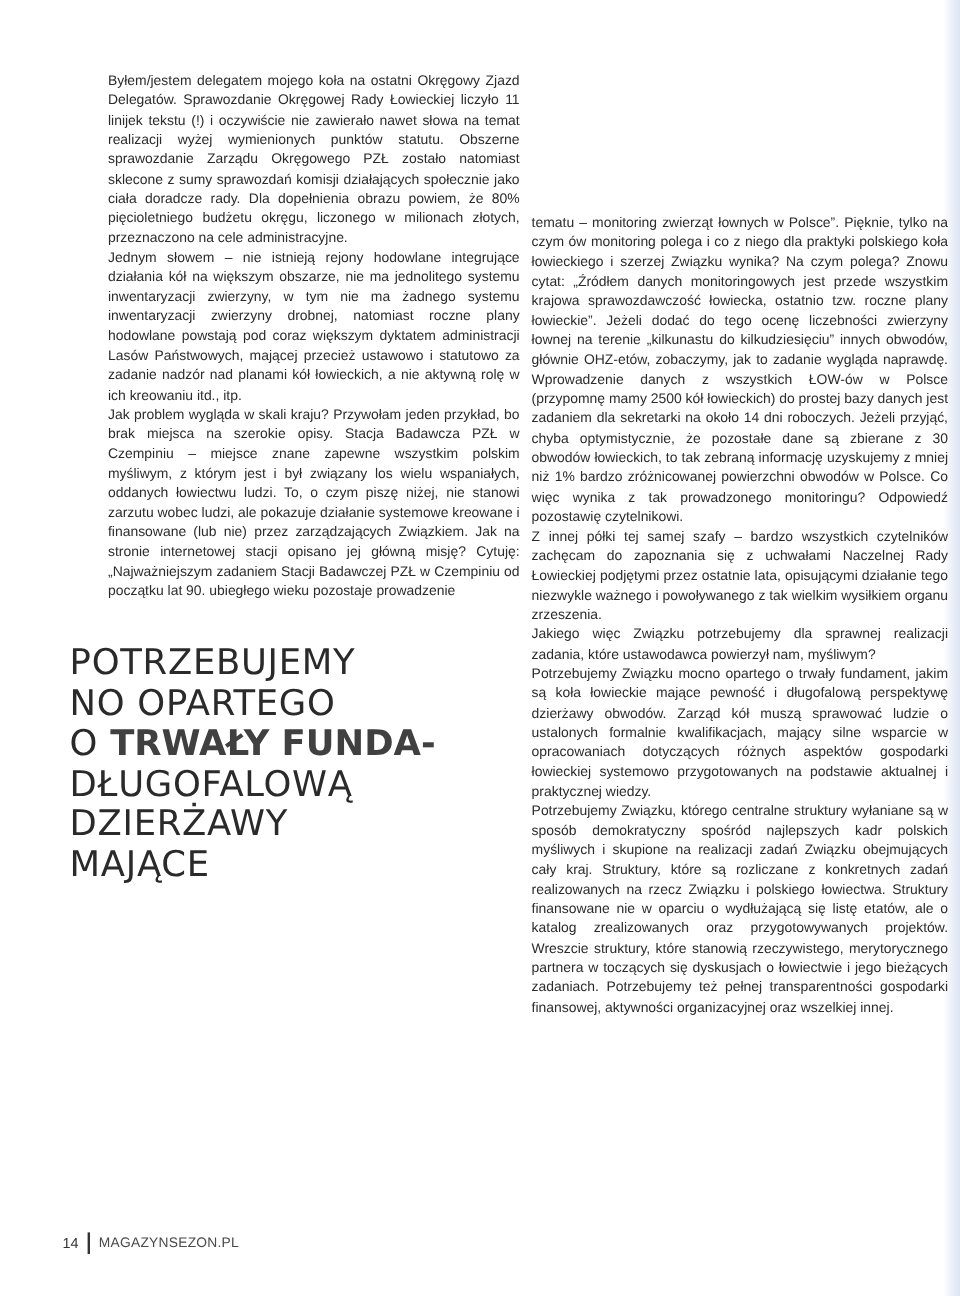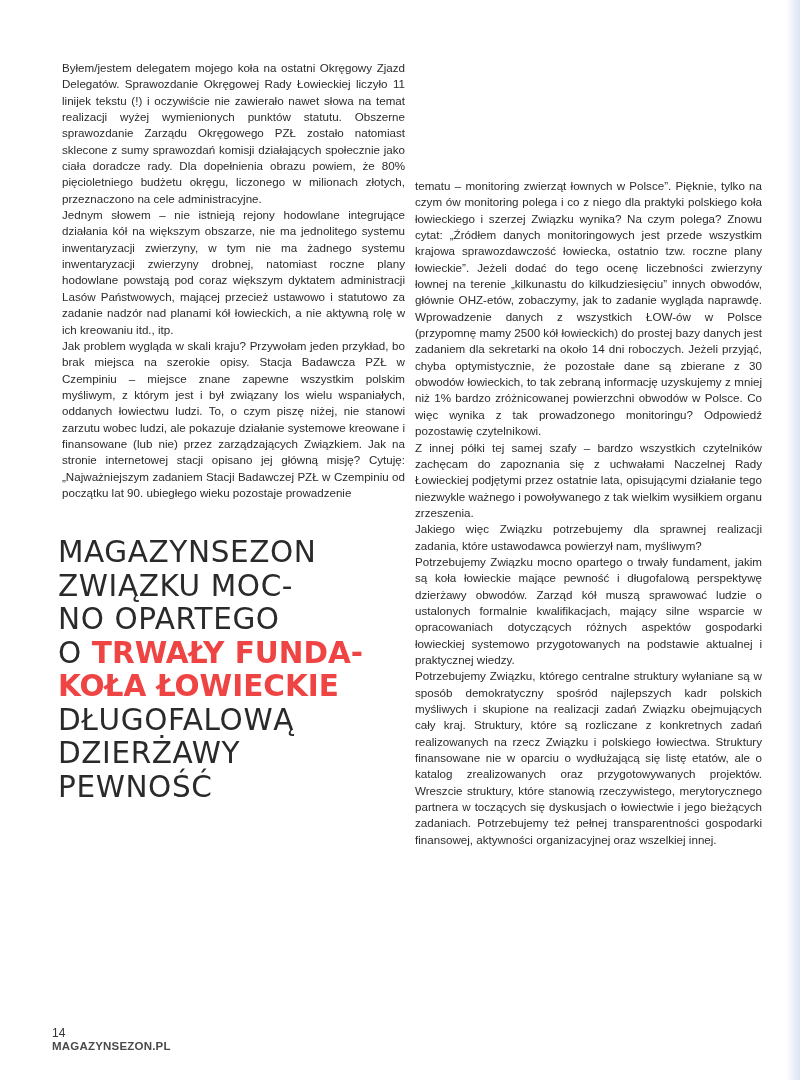--- a/index.html
+++ b/index.html
@@ -12,73 +12,72 @@
   .spine {
     position: absolute; top: 0; right: 0; width: 14px; height: 1080px;
     background: linear-gradient(to right, #ffffff, #e9eef8 60%, #dde4f2);
   }
   .col {
     position: absolute;
     font-size: 11.6px;
     line-height: 16.35px;
     text-align: justify;
     color: #2b2b2b;
+    margin-left: 28px;
   }
   .col p { margin: 0; }
   .col-left { left: 62px; top: 60px; width: 343px; }
   .col-right { left: 415px; top: 178px; width: 347px; }
   .pullquote {
     position: absolute; left: 58px; top: 536px; width: 300px;
     font-family: "DejaVu Sans", sans-serif;
     font-size: 29.5px;
     line-height: 33.5px;
     letter-spacing: 0.6px;
     font-weight: 200;
     color: #1c1c1c;
   }
   .pullquote .line { display: block; white-space: nowrap; }
   .pullquote .thin { font-weight: normal; -webkit-text-stroke: 0; color: #2a2a2a; }
-  .pullquote .bold { font-weight: bold; color: #ef4444; letter-spacing: 0; }
+  .pullquote .bold { font-weight: bold; color: #404040; letter-spacing: 0; }
   .end-mark {
     display: inline-block; width: 10px; height: 10px; background: #1a1a1a;
     vertical-align: -1px; margin-left: 1px; position: relative;
   }
   .end-mark::after {
     content: ""; position: absolute; left: 2px; top: 3px; width: 6px; height: 1px; background: #fff;
     box-shadow: 0 3px 0 #fff;
   }
   .footer {
     position: absolute; left: 52px; top: 1026px; height: 20px;
-    display: flex; 
-    font-size: 11.5px; color: #4a4a4a; flex-direction: column;
+    display: flex; align-items: center;
+    font-size: 11.5px; color: #4a4a4a;
   }
   .footer .page-num { font-size: 12px; color: #333; }
   .footer .sep { display: inline-block; width: 2px; height: 18px; background: #333; margin: 0 7px 0 8px; }
-  .footer .site { letter-spacing: 0.2px; font-weight: bold; }
+  .footer .site { letter-spacing: 0.2px; }
 </style>
 </head>
 <body>
 
 <div class="spine"></div>
 
 <div class="col col-left">
   <p>Byłem/jestem delegatem mojego koła na ostatni Okręgowy Zjazd Delegatów. Sprawozdanie Okręgowej Rady Łowieckiej liczyło 11 linijek tekstu (!) i oczywiście nie zawierało nawet słowa na temat realizacji wyżej wymienionych punktów statutu. Obszerne sprawozdanie Zarządu Okręgowego PZŁ zostało natomiast sklecone z sumy sprawozdań komisji działających społecznie jako ciała doradcze rady. Dla dopełnienia obrazu powiem, że 80% pięcioletniego budżetu okręgu, liczonego w milionach złotych, przeznaczono na cele administracyjne.</p>
   <p>Jednym słowem – nie istnieją rejony hodowlane integrujące działania kół na większym obszarze, nie ma jednolitego systemu inwentaryzacji zwierzyny, w tym nie ma żadnego systemu inwentaryzacji zwierzyny drobnej, natomiast roczne plany hodowlane powstają pod coraz większym dyktatem administracji Lasów Państwowych, mającej przecież ustawowo i statutowo za zadanie nadzór nad planami kół łowieckich, a nie aktywną rolę w ich kreowaniu itd., itp.</p>
   <p>Jak problem wygląda w skali kraju? Przywołam jeden przykład, bo brak miejsca na szerokie opisy. Stacja Badawcza PZŁ w Czempiniu – miejsce znane zapewne wszystkim polskim myśliwym, z którym jest i był związany los wielu wspaniałych, oddanych łowiectwu ludzi. To, o czym piszę niżej, nie stanowi zarzutu wobec ludzi, ale pokazuje działanie systemowe kreowane i finansowane (lub nie) przez zarządzających Związkiem. Jak na stronie internetowej stacji opisano jej główną misję? Cytuję: „Najważniejszym zadaniem Stacji Badawczej PZŁ w Czempiniu od początku lat 90. ubiegłego wieku pozostaje prowadzenie</p>
 </div>
 
 <div class="pullquote" id="pullquote">
-    <span class="line"><span class="thin">MAGAZYNSEZON</span></span>
-    <span class="line"><span class="thin">ZWIĄZKU MOC-</span></span>
+    <span class="line"><span class="thin">POTRZEBUJEMY</span></span>
     <span class="line"><span class="thin">NO OPARTEGO</span></span>
     <span class="line"><span class="thin">O </span><span class="bold">TRWAŁY FUNDA-</span></span>
-    <span class="line"><span class="bold">KOŁA ŁOWIECKIE</span></span>
     <span class="line"><span class="thin">DŁUGOFALOWĄ</span></span>
     <span class="line"><span class="thin">DZIERŻAWY</span></span>
-    <span class="line"><span class="thin">PEWNOŚĆ</span></span>
+    <span class="line"><span class="thin">MAJĄCE</span></span>
   </div>
 
 <div class="col col-right">
   <p>tematu – monitoring zwierząt łownych w Polsce”. Pięknie, tylko na czym ów monitoring polega i co z niego dla praktyki polskiego koła łowieckiego i szerzej Związku wynika? Na czym polega? Znowu cytat: „Źródłem danych monitoringowych jest przede wszystkim krajowa sprawozdawczość łowiecka, ostatnio tzw. roczne plany łowieckie”. Jeżeli dodać do tego ocenę liczebności zwierzyny łownej na terenie „kilkunastu do kilkudziesięciu” innych obwodów, głównie OHZ-etów, zobaczymy, jak to zadanie wygląda naprawdę. Wprowadzenie danych z wszystkich ŁOW-ów w Polsce (przypomnę mamy 2500 kół łowieckich) do prostej bazy danych jest zadaniem dla sekretarki na około 14 dni roboczych. Jeżeli przyjąć, chyba optymistycznie, że pozostałe dane są zbierane z 30 obwodów łowieckich, to tak zebraną informację uzyskujemy z mniej niż 1% bardzo zróżnicowanej powierzchni obwodów w Polsce. Co więc wynika z tak prowadzonego monitoringu? Odpowiedź pozostawię czytelnikowi.</p>
   <p>Z innej półki tej samej szafy – bardzo wszystkich czytelników zachęcam do zapoznania się z uchwałami Naczelnej Rady Łowieckiej podjętymi przez ostatnie lata, opisującymi działanie tego niezwykle ważnego i powoływanego z tak wielkim wysiłkiem organu zrzeszenia.</p>
   <p>Jakiego więc Związku potrzebujemy dla sprawnej realizacji zadania, które ustawodawca powierzył nam, myśliwym?</p>
   <p>Potrzebujemy Związku mocno opartego o trwały fundament, jakim są koła łowieckie mające pewność i długofalową perspektywę dzierżawy obwodów. Zarząd kół muszą sprawować ludzie o ustalonych formalnie kwalifikacjach, mający silne wsparcie w opracowaniach dotyczących różnych aspektów gospodarki łowieckiej systemowo przygotowanych na podstawie aktualnej i praktycznej wiedzy.</p>
   <p>Potrzebujemy Związku, którego centralne struktury wyłaniane są w sposób demokratyczny spośród najlepszych kadr polskich myśliwych i skupione na realizacji zadań Związku obejmujących cały kraj. Struktury, które są rozliczane z konkretnych zadań realizowanych na rzecz Związku i polskiego łowiectwa. Struktury finansowane nie w oparciu o wydłużającą się listę etatów, ale o katalog zrealizowanych oraz przygotowywanych projektów. Wreszcie struktury, które stanowią rzeczywistego, merytorycznego partnera w toczących się dyskusjach o łowiectwie i jego bieżących zadaniach. Potrzebujemy też pełnej transparentności gospodarki finansowej, aktywności organizacyjnej oraz wszelkiej innej.</p>
 </div>
 

